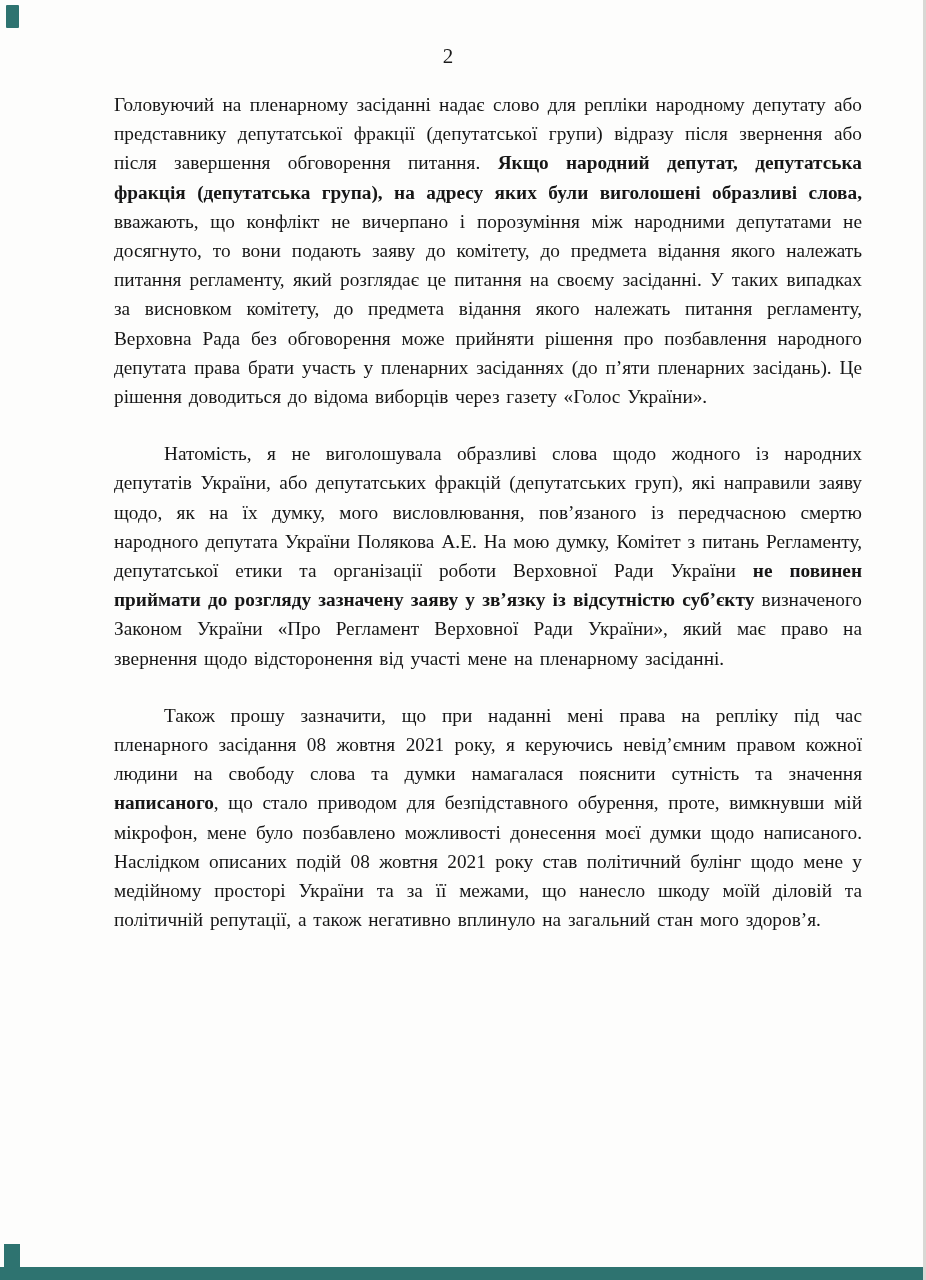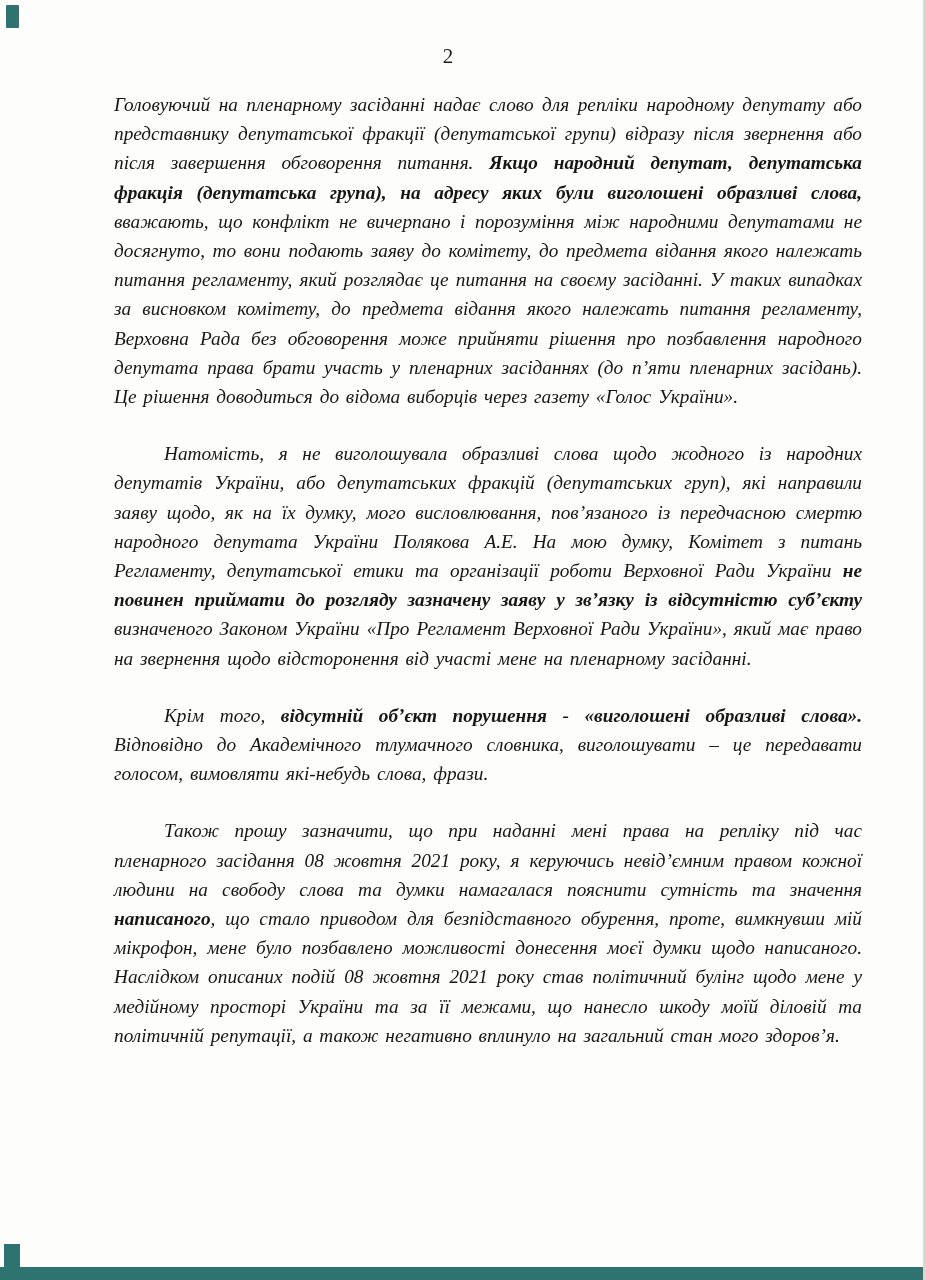--- a/index.html
+++ b/index.html
@@ -34,21 +34,20 @@
     top: 90px;
     left: 114px;
     right: 64px;
     text-align: justify;
     font-size: 19.3px;
     line-height: 29.2px;
     word-spacing: 2px;
   }
   .document-body p {
     margin: 0;
-    font-style: italic;
   }
   .document-body p.indent {
     text-indent: 50px;
     margin-top: 28px;
   }
   .bold {
     font-weight: bold;
   }
   
   .artifact {
@@ -84,21 +83,20 @@
   }
 </style>
 </head>
 <body>
 
 <div class="page">
   <div class="page-number">2</div>
   <div class="document-body">
       <p class=""><span>Головуючий на пленарному засіданні надає слово для репліки народному депутату або представнику депутатської фракції (депутатської групи) відразу після звернення або після завершення обговорення питання. </span><span class="bold">Якщо народний депутат, депутатська фракція (депутатська група), на адресу яких були виголошені образливі слова, </span><span>вважають, що конфлікт не вичерпано і порозуміння між народними депутатами не досягнуто, то вони подають заяву до комітету, до предмета відання якого належать питання регламенту, який розглядає це питання на своєму засіданні. У таких випадках за висновком комітету, до предмета відання якого належать питання регламенту, Верховна Рада без обговорення може прийняти рішення про позбавлення народного депутата права брати участь у пленарних засіданнях (до п’яти пленарних засідань). Це рішення доводиться до відома виборців через газету «Голос України».</span></p>
       <p class="indent"><span>Натомість, я не виголошувала образливі слова щодо жодного із народних депутатів України, або депутатських фракцій (депутатських груп), які направили заяву щодо, як на їх думку, мого висловлювання, пов’язаного із передчасною смертю народного депутата України Полякова А.Е. На мою думку, Комітет з питань Регламенту, депутатської етики та організації роботи Верховної Ради України </span><span class="bold">не повинен приймати до розгляду зазначену заяву у зв’язку із відсутністю суб’єкту </span><span>визначеного Законом України «Про Регламент Верховної Ради України», який має право на звернення щодо відсторонення від участі мене на пленарному засіданні.</span></p>
-      <p class="indent"><span>Крім того, </span><span class="bold">відсутній об’єкт порушення - «виголошені образливі слова».</span><span> Відповідно до Академічного тлумачного словника, виголошувати – це передавати голосом, вимовляти які-небудь слова, фрази.</span></p>
       <p class="indent"><span>Також прошу зазначити, що при наданні мені права на репліку під час пленарного засідання 08 жовтня 2021 року, я керуючись невід’ємним правом кожної людини на свободу слова та думки намагалася пояснити сутність та значення </span><span class="bold">написаного</span><span>, що стало приводом для безпідставного обурення, проте, вимкнувши мій мікрофон, мене було позбавлено можливості донесення моєї думки щодо написаного. Наслідком описаних подій 08 жовтня 2021 року став політичний булінг щодо мене у медійному просторі України та за її межами, що нанесло шкоду моїй діловій та політичній репутації, а також негативно вплинуло на загальний стан мого здоров’я.</span></p>
     </div>
 
   <div class="artifact artifact-top-left"></div>
   <div class="artifact artifact-bottom-bar"></div>
   <div class="artifact artifact-bottom-left"></div>
   <div class="edge-shadow-right"></div>
 </div>
 
 </body></html>

